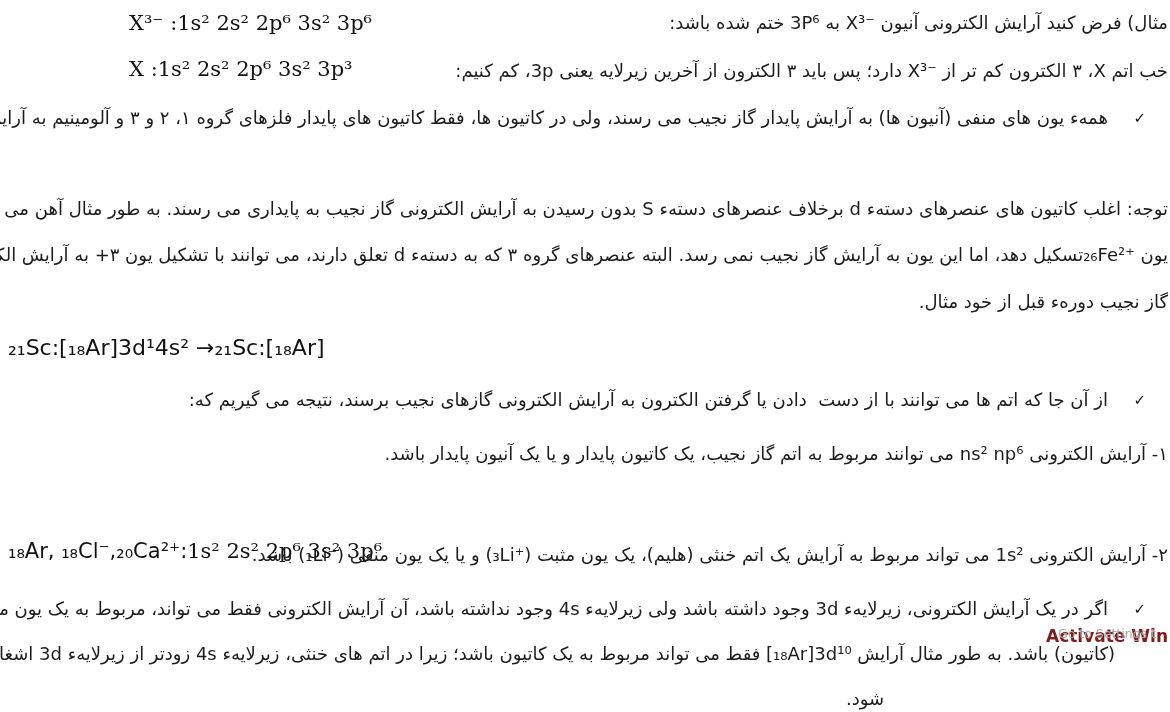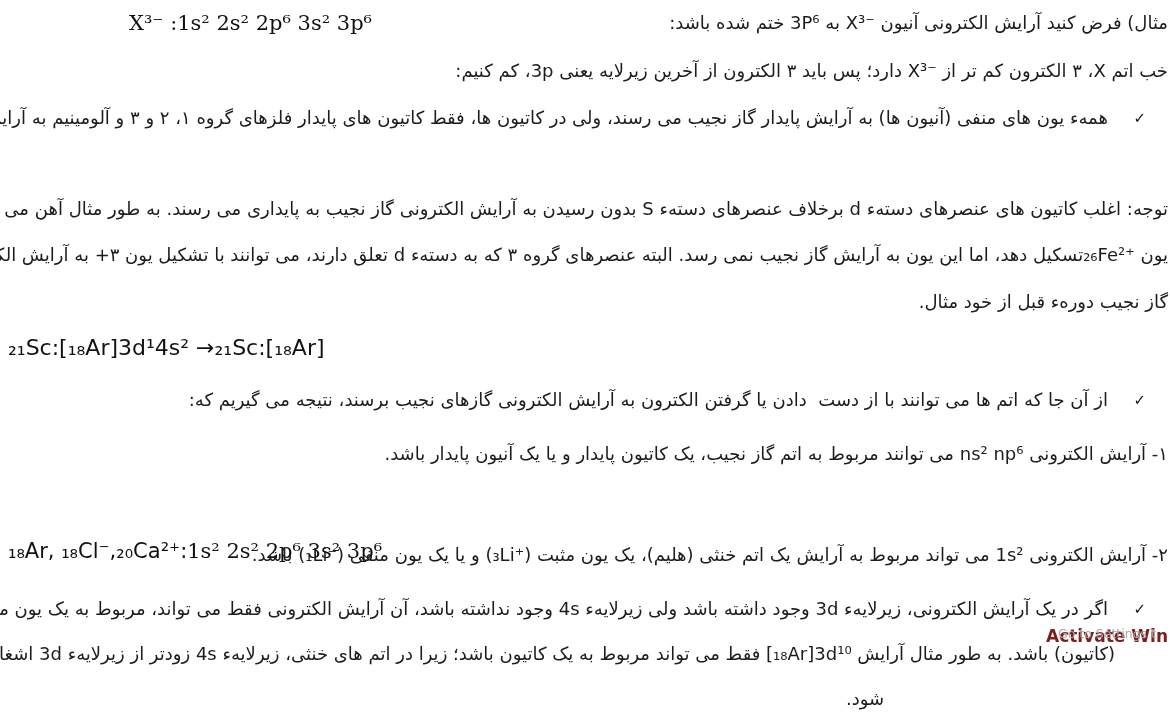--- a/index.html
+++ b/index.html
@@ -22,20 +22,21 @@
   .wm2{font-size:12.5px;color:#a9a9a9;}
 </style>
 </head>
 <body>
 
 <div class="page">
 
   <div class="l fm-serif" style="left:129px;top:6px;">X³⁻ :1s² 2s² 2p⁶ 3s² 3p⁶</div>
   <div class="l fa" style="right:2px;top:8px;">مثال) فرض کنید آرایش الکترونی آنیون ⁦X³⁻⁩ به ⁦3P⁶⁩ ختم شده باشد:</div>
 
+  <div class="l fm-serif" style="left:129px;top:52px;">X :1s² 2s² 2p⁶ 3s² 3p³</div>
   <div class="l fa" style="right:2px;top:56px;">خب اتم ⁦X⁩، ۳ الکترون کم تر از ⁦X³⁻⁩ دارد؛ پس باید ۳ الکترون از آخرین زیرلایه یعنی ⁦3p⁩، کم کنیم:</div>
 
   <span class="l chk" style="right:24px;top:106px;">✓</span>
   <div class="l fa" style="right:62px;top:103px;">همهء یون های منفی (آنیون ها) به آرایش پایدار گاز نجیب می رسند، ولی در کاتیون ها، فقط کاتیون های پایدار فلزهای گروه ۱، ۲ و ۳ و آلومینیم به آرایش گاز</div>
 
   <div class="l fa" style="right:2px;top:194px;">توجه: اغلب کاتیون های عنصرهای دستهء ⁦d⁩ برخلاف عنصرهای دستهء ⁦S⁩ بدون رسیدن به آرایش الکترونی گاز نجیب به پایداری می رسند. به طور مثال آهن می تواند</div>
   <div class="l fa" style="right:2px;top:240px;">یون ⁦₂₆Fe²⁺⁩تسکیل دهد، اما این یون به آرایش گاز نجیب نمی رسد. البته عنصرهای گروه ۳ که به دستهء ⁦d⁩ تعلق دارند، می توانند با تشکیل یون ۳+ به آرایش الکترونی</div>
   <div class="l fa" style="right:2px;top:287px;">گاز نجیب دورهء قبل از خود مثال.</div>
 
   <div class="l fm-sans" style="left:8px;top:330px;font-size:22px;">₂₁Sc:[₁₈Ar]3d¹4s² →₂₁Sc:[₁₈Ar]</div>

